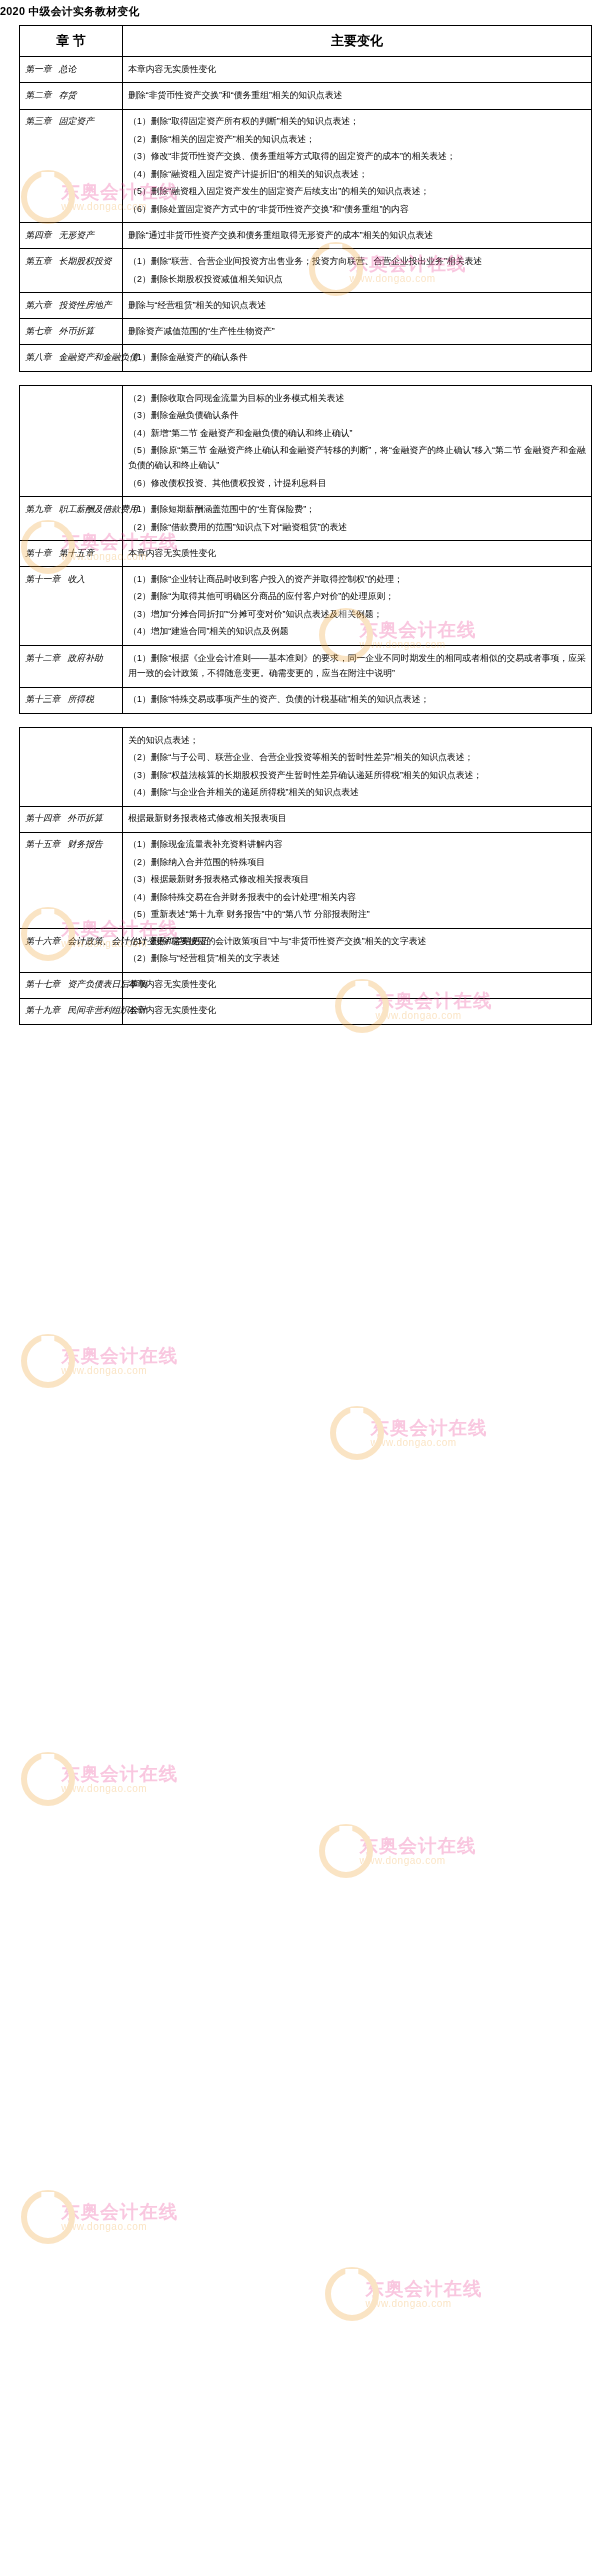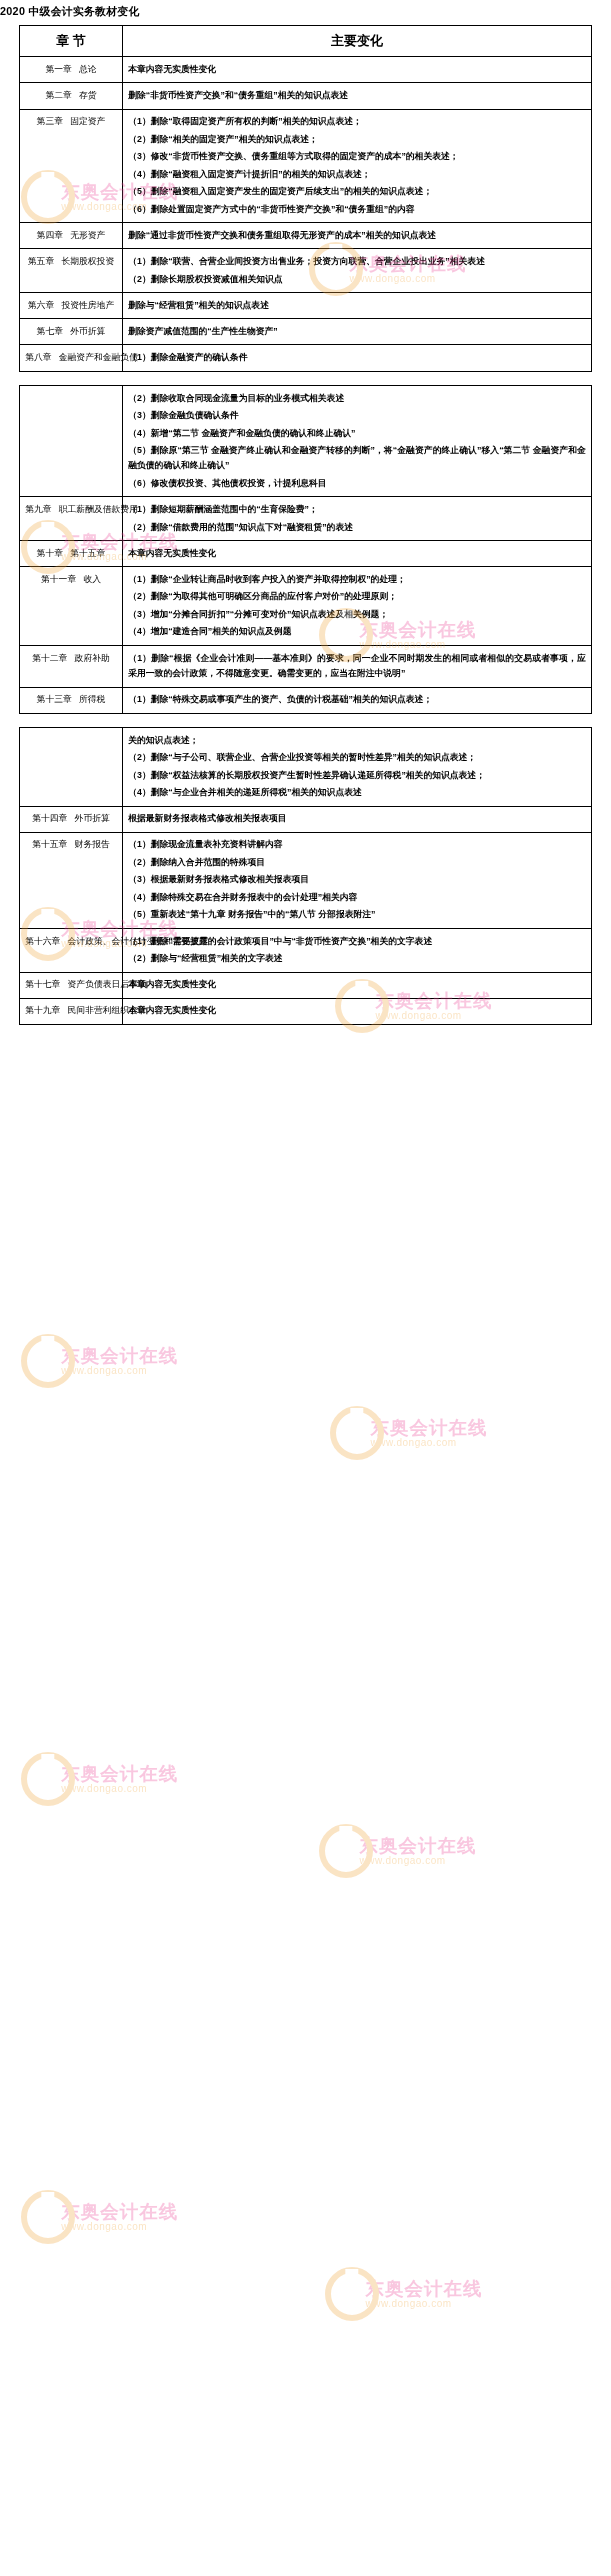--- a/index.html
+++ b/index.html
@@ -43,35 +43,35 @@
   }
   table.main th {
     text-align: center;
     font-weight: bold;
     font-size: 13px;
     padding: 3.6px 5.2px;
   }
   col.c1 { width: 103px; }
   col.c2 { width: 469px; }
   .chapter {
-    text-align: center;
+    text-align: left;
     white-space: nowrap;
+    font-style: italic;
   }
   .chapter .lbl {
     display: inline-block;
   }
   .chapter .gap {
     display: inline-block;
     width: 7.2px;
   }
   .content p {
     margin: 0 0 2.1px 0;
     text-align: justify;
     text-justify: inter-ideograph;
-    font-weight: bold;
   }
   .content p:last-child {
     margin-bottom: 0;
   }
   .spacer {
     height: 13.4px;
     background: #ffffff;
   }
   
   .wm {

